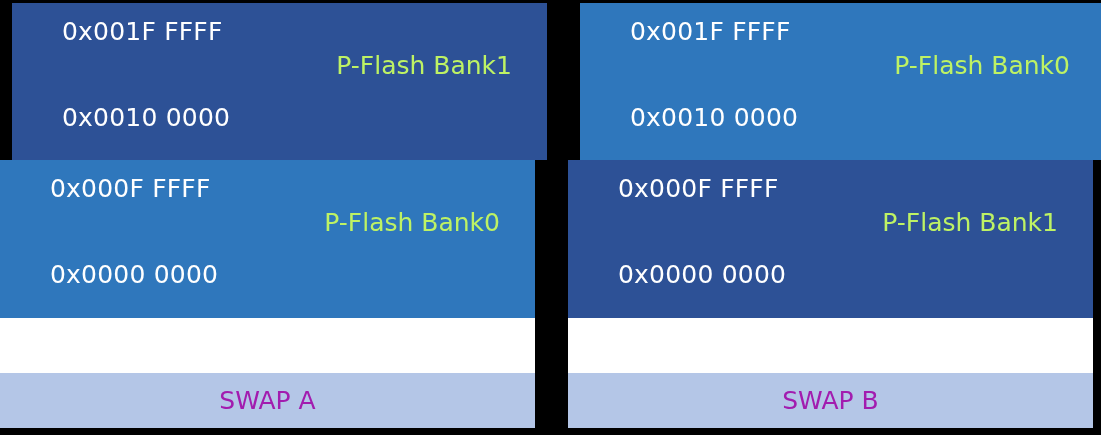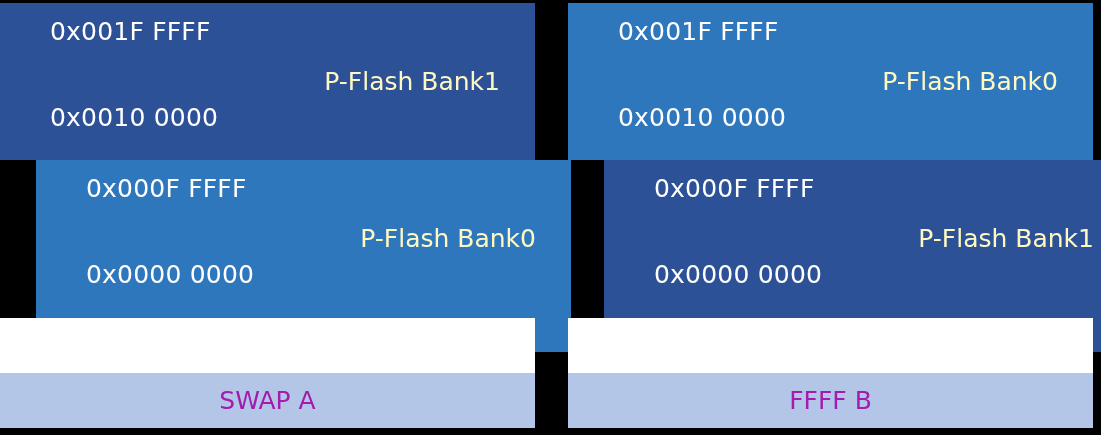--- a/index.html
+++ b/index.html
@@ -32,22 +32,22 @@
   .panel-right { left: 568px; width: 525px; }
 
   
   .bank-block {
     position: absolute;
     left: 0;
     width: 100%;
     box-sizing: border-box;
     padding: 0;
   }
-  .bank-upper { top: 0px;   height: 157px; }
-  .bank-lower { top: 157px; height: 192px; margin-left: 36px; }
+  .bank-upper { top: 0px;   height: 157px; margin-left: 12px; }
+  .bank-lower { top: 157px; height: 192px; }
 
   .tone-dark  { background: #2D5196; }
   .tone-light { background: #2F77BC; }
 
   
   .addr {
     position: absolute;
     left: 50px;
     color: #FFFFFF;
     font-size: 25px;
@@ -55,22 +55,22 @@
     letter-spacing: 0.2px;
     white-space: nowrap;
   }
   .addr-top    { top: 16px; }
   .addr-bottom { top: 102px; }
 
   
   .bank-name {
     position: absolute;
     right: 35px;
-    top: 66px;
-    color: #fef9c3;
+    top: 50px;
+    color: #bef264;
     font-size: 25px;
     line-height: 1;
     white-space: nowrap;
     text-align: right;
   }
 
   
   .spacer {
     position: absolute;
     left: 0;
@@ -135,17 +135,17 @@
 
     <div class="bank-block bank-lower tone-dark">
       <div class="addr addr-top">0x000F FFFF</div>
       <div class="bank-name">P-Flash Bank1</div>
       <div class="addr addr-bottom">0x0000 0000</div>
     </div>
 
     <div class="spacer"></div>
 
     <div class="swap-band">
-      <span class="swap-label">FFFF B</span>
+      <span class="swap-label">SWAP B</span>
     </div>
   </div>
 
 </div>
 
 </body></html>

